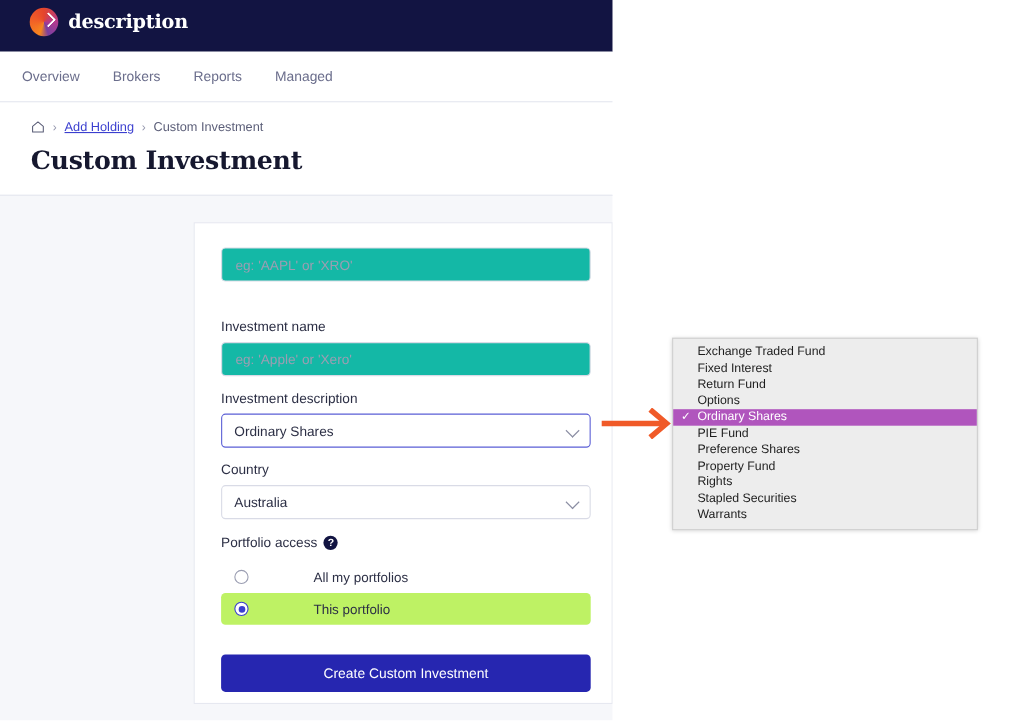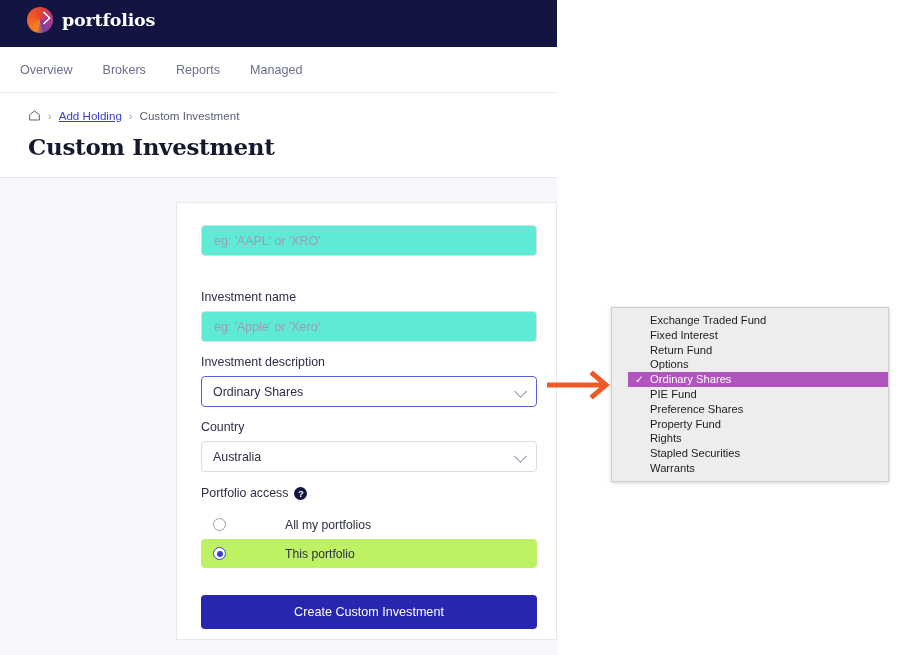--- a/index.html
+++ b/index.html
@@ -156,21 +156,21 @@
   .text-input {
     width: 336px;
     height: 31px;
     box-sizing: border-box;
     border: 1px solid #d9dbe6;
     border-radius: 4px;
     padding: 0 12px;
     font-size: 12.4px;
     color: #2c2f45;
     font-family: "Liberation Sans", sans-serif;
-    background: #5eead4;
+    background: #14b8a6;
     outline: none;
   }
   .text-input::placeholder { color: #9b9eb2; }
 
   .select-box {
     width: 336px;
     height: 31px;
     box-sizing: border-box;
     border: 1px solid #d9dbe6;
     border-radius: 4px;
@@ -275,21 +275,21 @@
     width: 68px; height: 28px;
   }
 
   
   #dropdown {
     position: absolute;
     left: 611px; top: 307px;
     width: 278px;
     background: #ededed;
     border: 1px solid #cfcfcf;
-    padding: 5px 0 5px 16px;
+    padding: 5px 0 5px 0;
     box-sizing: border-box;
     box-shadow: 0 1px 4px rgba(0,0,0,0.18);
   }
   .dd-item {
     height: 14.8px;
     line-height: 14.8px;
     font-size: 11.2px;
     color: #1c1c1c;
     padding-left: 22px;
     position: relative;
@@ -309,21 +309,21 @@
   }
 </style>
 </head>
 <body>
 
 <div id="page">
 
   <div id="topbar">
     <div id="logo-wrap">
       <div id="logo-mark"></div>
-      <div id="logo-text">portfolios</div>
+      <div id="logo-text">description</div>
     </div>
   </div>
 
   <div id="navbar">
     <div class="nav-link">Overview</div>
     <div class="nav-link">Brokers</div>
     <div class="nav-link">Reports</div>
     <div class="nav-link">Managed</div>
   </div>
 

